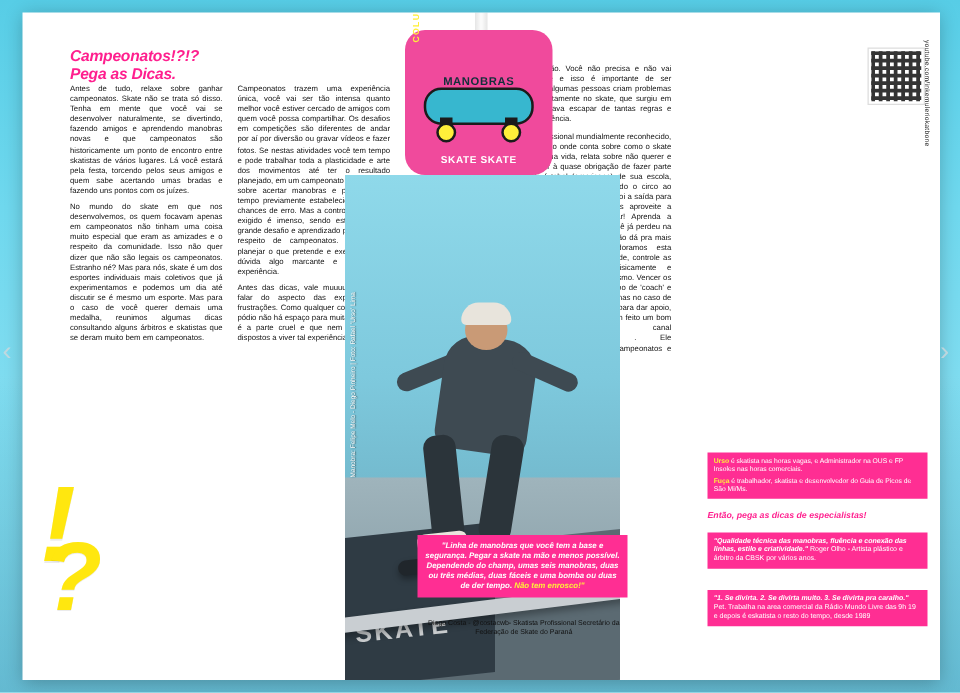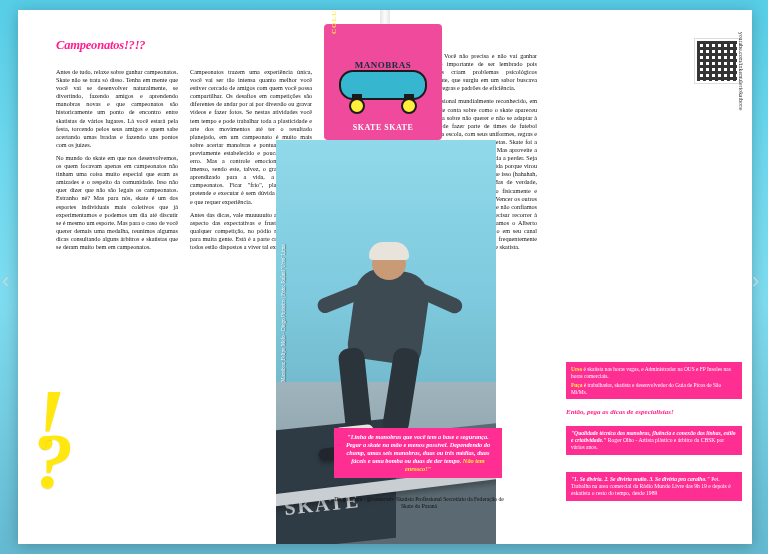--- a/index.html
+++ b/index.html
@@ -20,21 +20,20 @@
     content:"";
     position:absolute; left:0; right:0; bottom:0; height:46%;
     background:linear-gradient(to bottom, rgba(120,205,225,0) 0%, rgba(110,185,205,.35) 45%, rgba(90,165,190,.55) 100%);
   }
   
   .spread {
     position:absolute; left:18px; top:10px; width:734px; height:534px;
     background:#ffffff;
     box-shadow:0 2px 14px rgba(0,0,0,.25);
     overflow:hidden;
-    font-family:Liberation Serif, serif;
   }
   .spread:before{
     
     content:"";
     position:absolute; left:50%; top:0; bottom:0; width:10px; margin-left:-5px;
     background:linear-gradient(to right, rgba(0,0,0,.10), rgba(0,0,0,.02) 45%, rgba(0,0,0,.02) 55%, rgba(0,0,0,.10));
   }
   
   .page-left  { position:absolute; left:0;   top:0; width:367px; height:534px; }
   .page-right { position:absolute; left:367px;top:0; width:367px; height:534px; }
@@ -58,21 +57,21 @@
   }
   .col p { margin:0 0 5px 0; }
   .col-l1 { left:38px;  top:58px;  width:122px; }
   .col-l2 { left:172px; top:58px;  width:122px; }
   .col-r1 { left:12px;  top:42px;  width:140px; }
 
   
   .zine-logo {
     position:absolute; left:306px; top:14px; width:118px; height:116px;
     background:#f04a9c;
-    border-radius:4px;
+    border-radius:16px;
   }
   .zine-logo .inner {
     position:absolute; inset:5px;
     display:flex; align-items:center; justify-content:center;
     flex-direction:column;
   }
   .zine-word {
     position:absolute; left:6px; top:10px;
     font-size:7px; font-weight:bold; color:#ffef3a;
     transform:rotate(-90deg); transform-origin:left top;
@@ -256,20 +255,21 @@
 <body>
 
 <div class="bg-photo"></div>
 
 <div class="spread">
 
   <div class="page-left">
 
     <div class="headline">
       <span>Campeonatos!?!?</span>
+      <span class="l2">Pega as Dicas.</span>
     </div>
 
     <div class="col col-l1">
       <p>Antes de tudo, relaxe sobre ganhar campeonatos. Skate não se trata só disso. Tenha em mente que você vai se desenvolver naturalmente, se divertindo, fazendo amigos e aprendendo manobras novas e que campeonatos são historicamente um ponto de encontro entre skatistas de vários lugares. Lá você estará pela festa, torcendo pelos seus amigos e quem sabe acertando umas bradas e fazendo uns pontos com os juízes.</p>
       <p>No mundo do skate em que nos desenvolvemos, os quem focavam apenas em campeonatos não tinham uma coisa muito especial que eram as amizades e o respeito da comunidade. Isso não quer dizer que não são legais os campeonatos. Estranho né? Mas para nós, skate é um dos esportes individuais mais coletivos que já experimentamos e podemos um dia até discutir se é mesmo um esporte. Mas para o caso de você querer demais uma medalha, reunimos algumas dicas consultando alguns árbitros e skatistas que se deram muito bem em campeonatos.</p>
     </div>
 
     <div class="col col-l2">
       <p>Campeonatos trazem uma experiência única, você vai ser tão intensa quanto melhor você estiver cercado de amigos com quem você possa compartilhar. Os desafios em competições são diferentes de andar por aí por diversão ou gravar vídeos e fazer fotos. Se nestas atividades você tem tempo e pode trabalhar toda a plasticidade e arte dos movimentos até ter o resultado planejado, em um campeonato é muito mais sobre acertar manobras e pontuar, com tempo previamente estabelecido e poucas chances de erro. Mas a controle emocional exigido é imenso, sendo este, talvez, o grande desafio e aprendizado para a vida, a respeito de campeonatos. Ficar "frio", planejar o que pretende e executar é sem dúvida algo marcante e que requer experiência.</p>
       <p>Antes das dicas, vale muuuuuito a pena falar do aspecto das expectativas e frustrações. Como qualquer competição, no pódio não há espaço para muita gente. Está é a parte cruel e que nem todos estão dispostos a viver tal experiência de</p>

